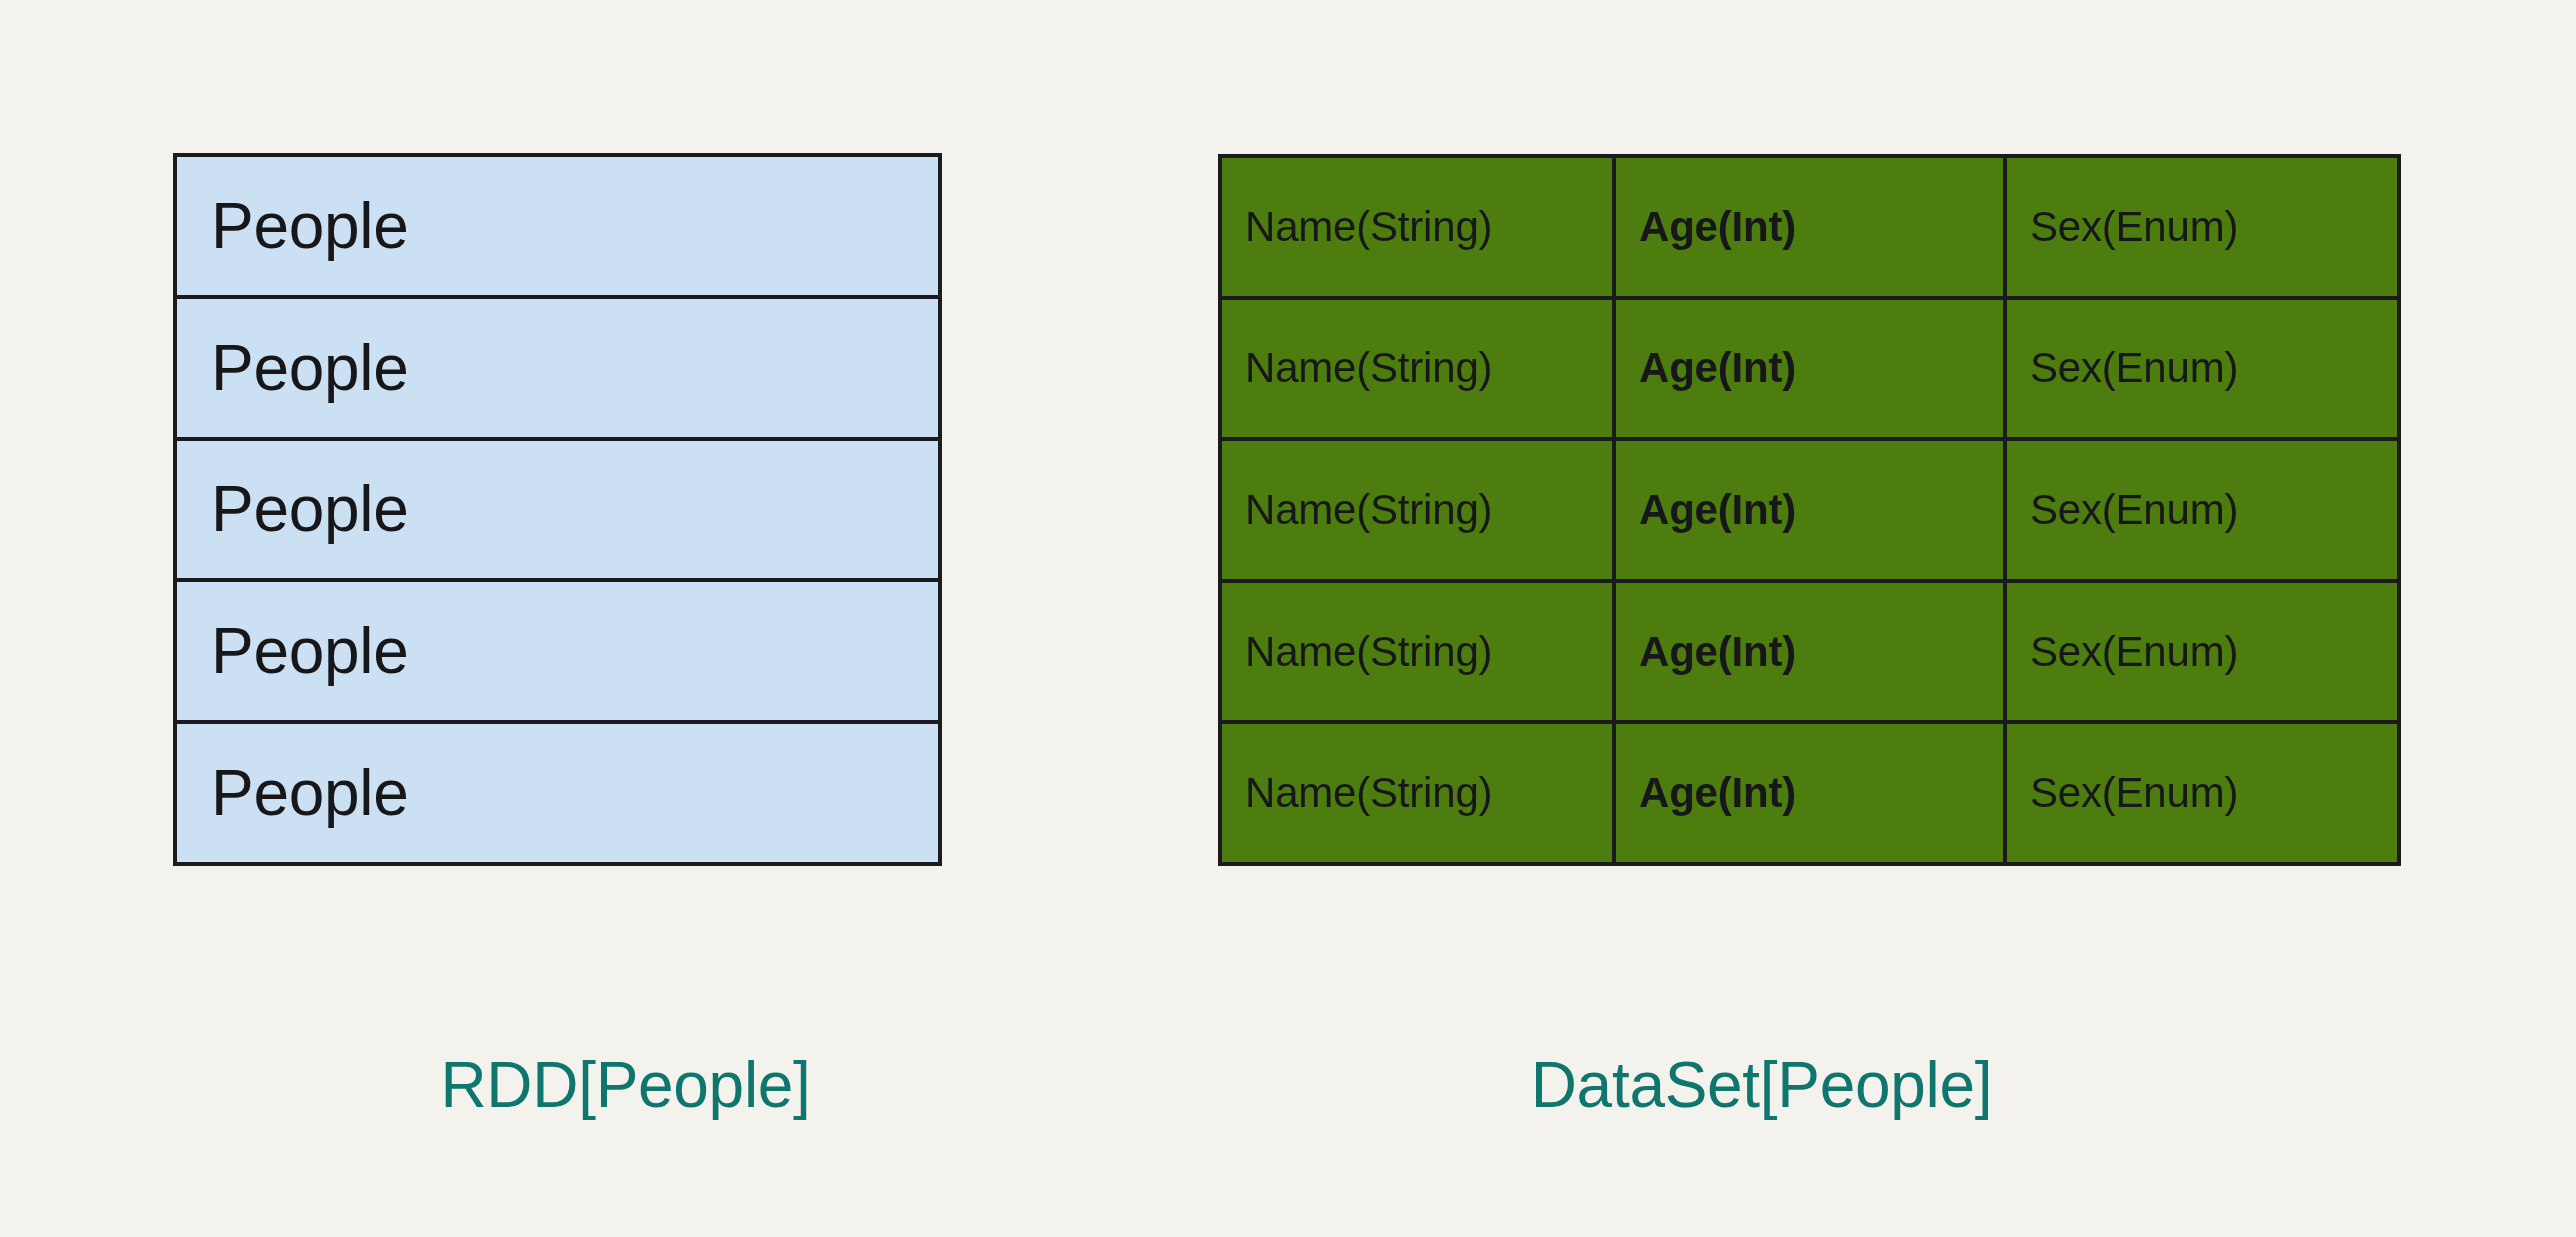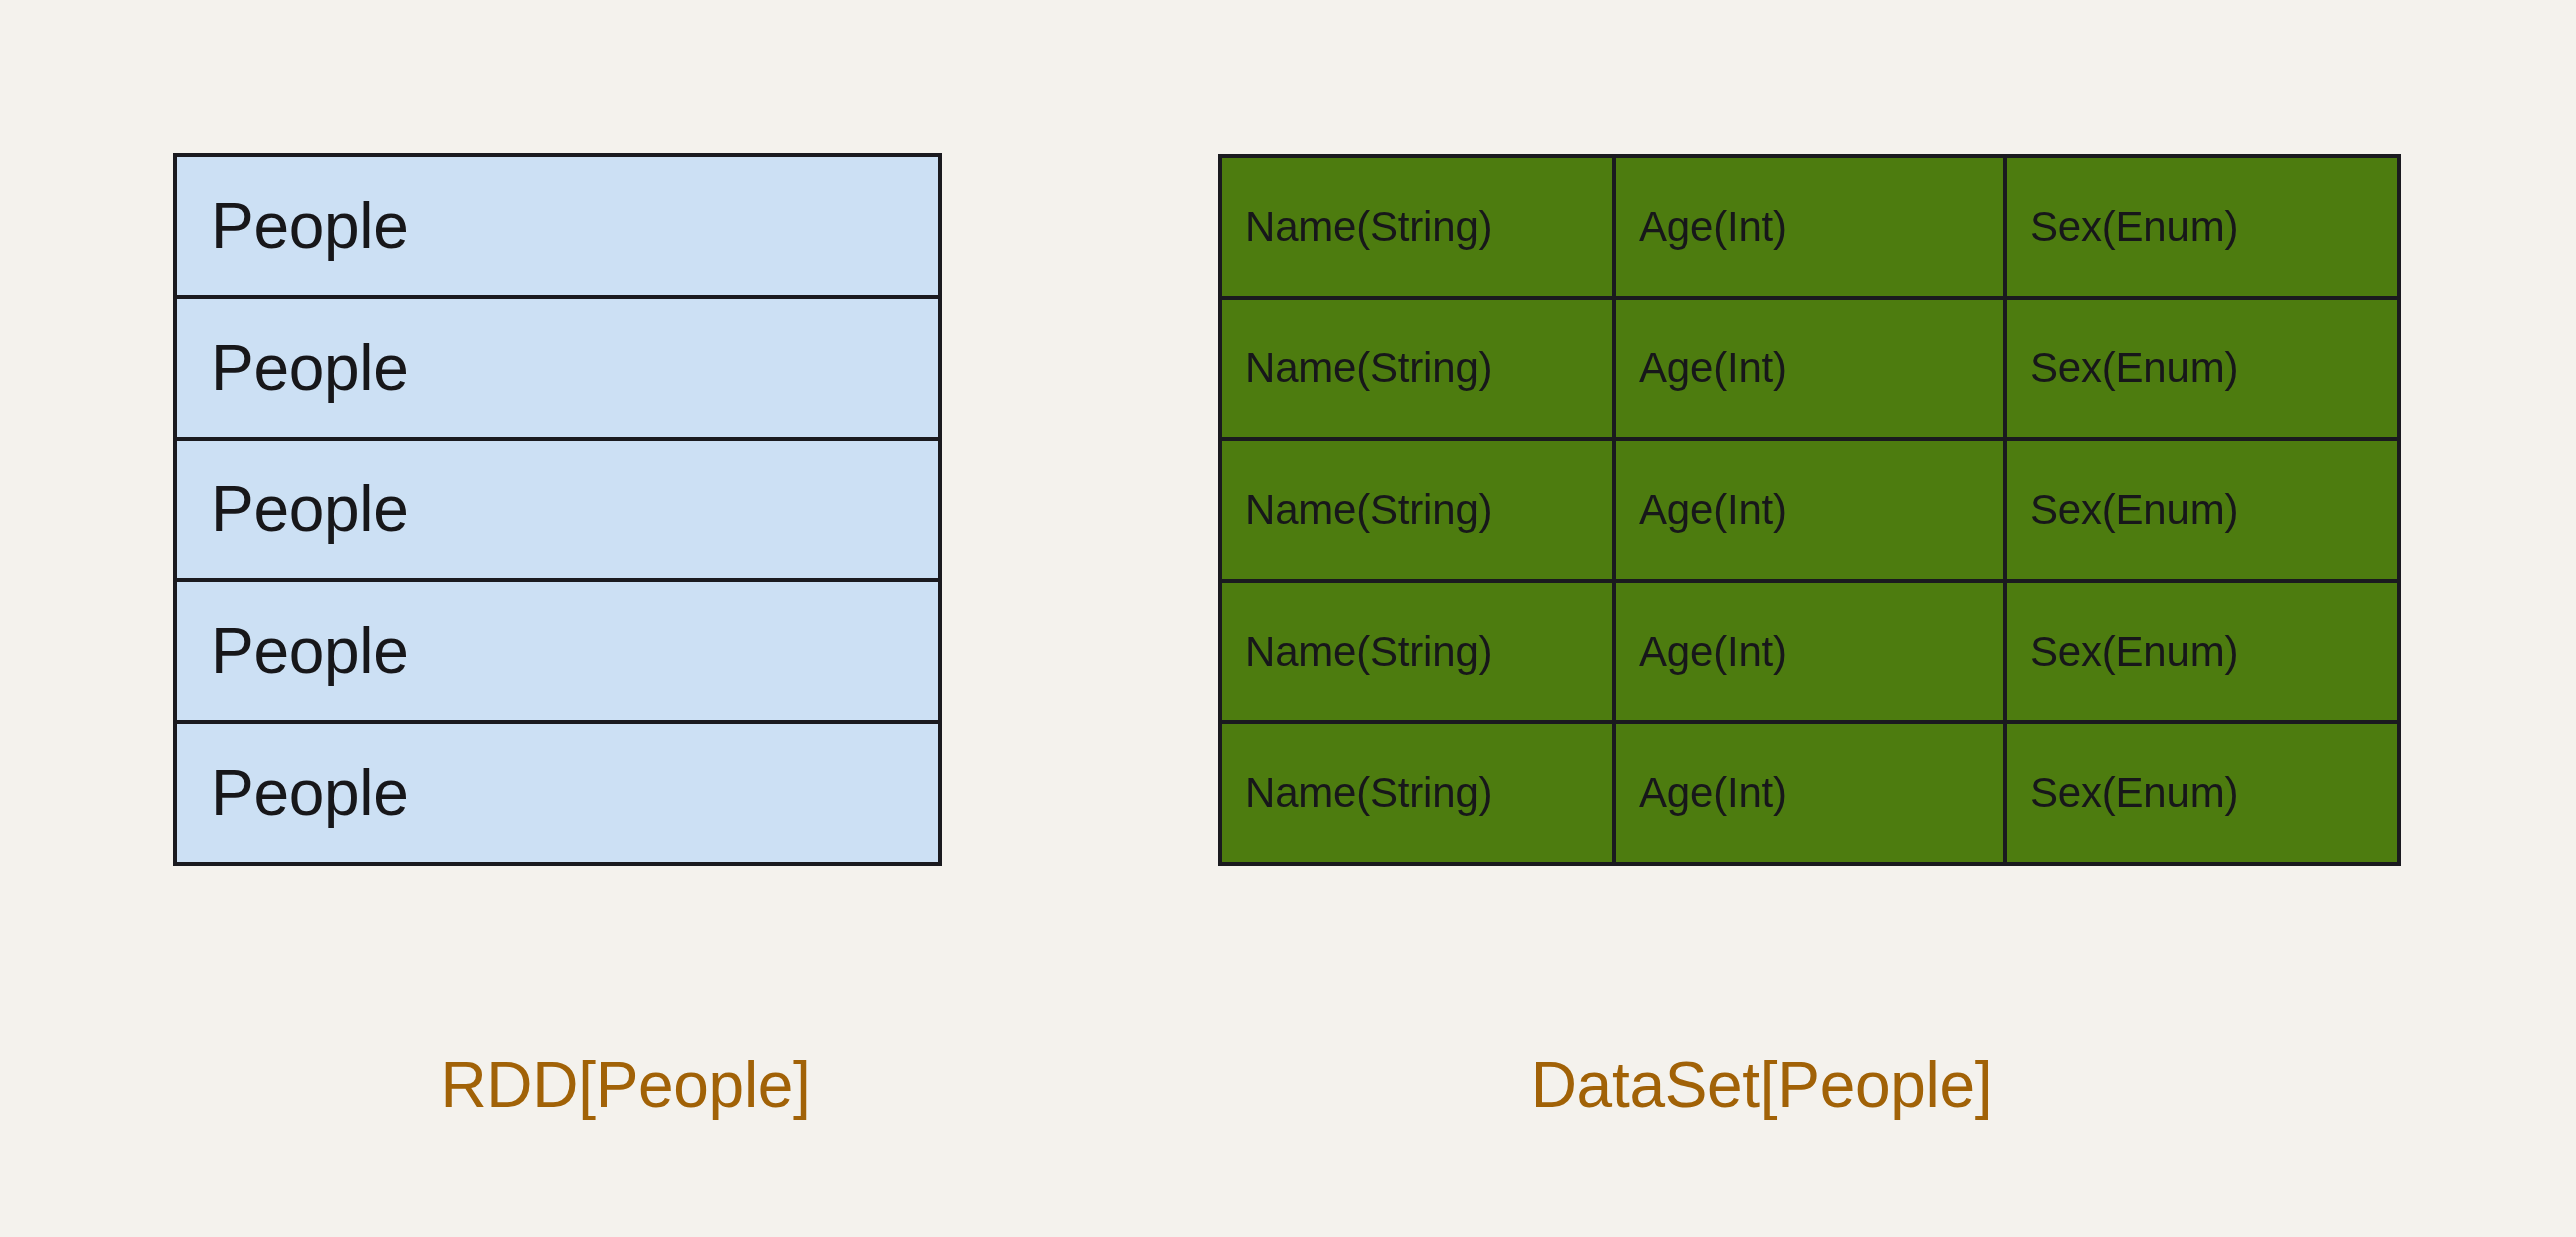--- a/index.html
+++ b/index.html
@@ -86,37 +86,37 @@
     border-right: 4.3px solid #1a1a1f;
     box-sizing: border-box;
     padding-left: 23px;
     min-width: 0;
     overflow: hidden;
   }
   .ds-cell:last-child {
     border-right: none;
   }
   .ds-cell.col-0 { flex: 0 0 394px; }
-  .ds-cell.col-1 { flex: 0 0 391px; }
+  .ds-cell.col-1 { flex: 0 0 391px; font-weight: bold; }
   .ds-cell.col-2 { flex: 1 1 auto; }
 
   .ds-cell-text {
     font-size: 42px;
     line-height: 1;
     color: #17171a;
     letter-spacing: -0.2px;
     white-space: nowrap;
   }
 
   
   .caption {
     position: absolute;
     font-size: 64px;
     line-height: 1;
-    color: #a16207;
+    color: #0f766e;
     white-space: nowrap;
     letter-spacing: -0.3px;
   }
   #caption-rdd {
     left: 0;
     top: 1053px;
     width: 1251px;
     text-align: center;
   }
   #caption-dataset {

